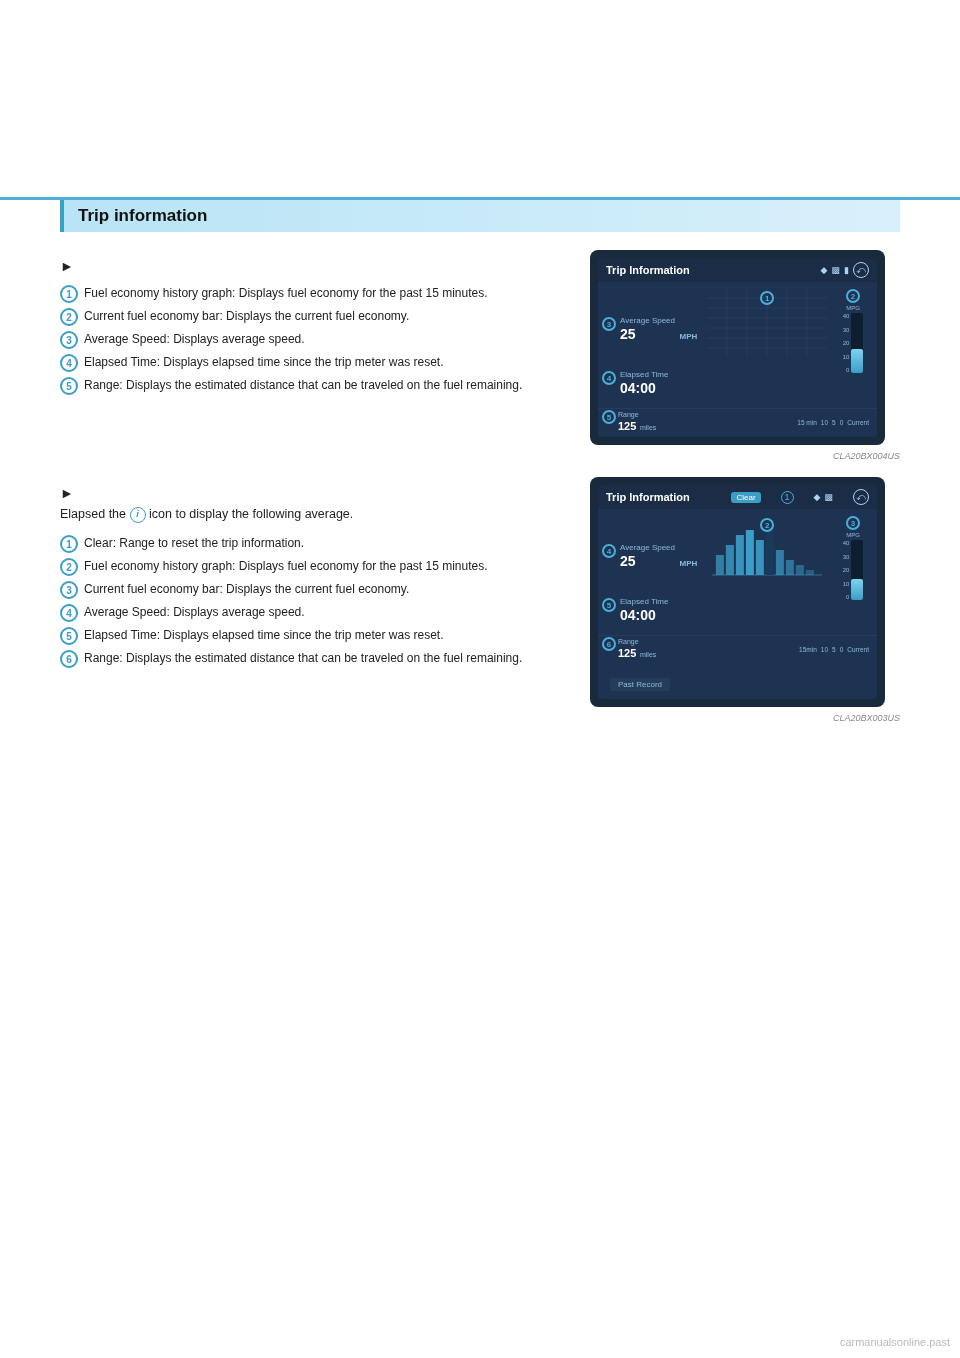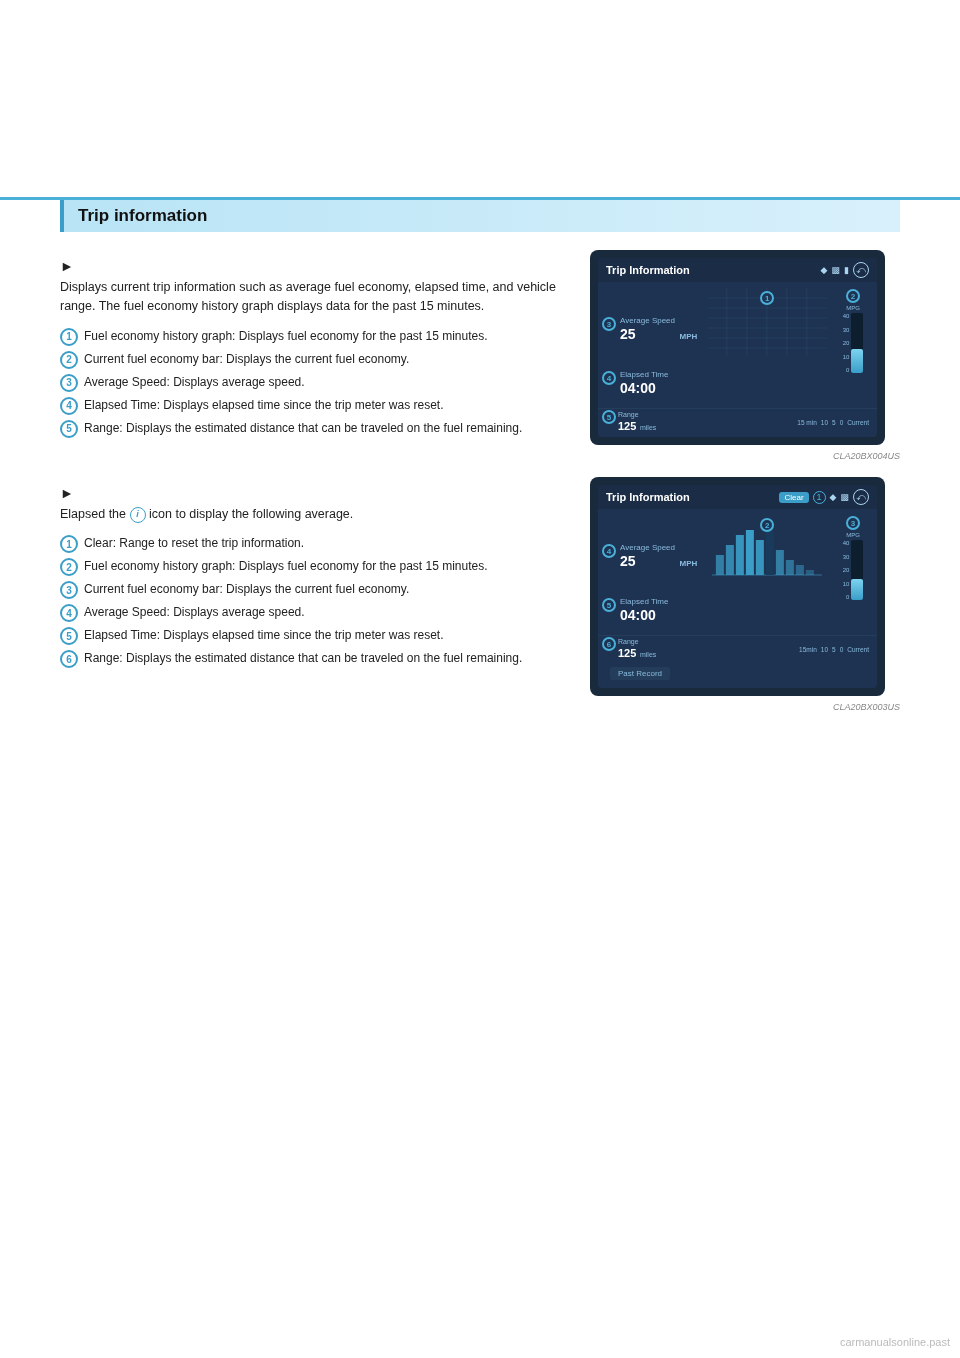--- a/index.html
+++ b/index.html
@@ -211,21 +211,21 @@
 
     
     .past-record-btn {
       background: #243d5a;
       color: #8abadd;
       font-size: 8px;
       padding: 2px 8px;
       border-radius: 2px;
       cursor: pointer;
       border: none;
-      margin: 3px 0 4px 6px;
+      margin: 14px 0 4px 6px;
       display: inline-block;
     }
 
     
     .footer-watermark {
       position: fixed;
       bottom: 10px;
       right: 10px;
       font-size: 11px;
       color: #bbb;
@@ -253,21 +253,20 @@
 
 <div class="section-header">
   <span class="section-header-title">Trip information</span>
 </div>
 
 <div class="main-content">
 
   <div class="two-col">
     <div class="col-left">
       <div class="arrow-bullet">►</div>
-      <p class="body-text">Displays current trip information such as average fuel economy, elapsed time, and vehicle range. The fuel economy history graph displays data for the past 15 minutes.</p>
 
       <div style="margin-top:10px;">
 
         <div class="numbered-item">
           <span class="circle-num">1</span>
           <span class="item-text">Fuel economy history graph: Displays fuel economy for the past 15 minutes.</span>
         </div>
 
         <div class="numbered-item">
           <span class="circle-num">2</span>
@@ -439,21 +438,21 @@
         </div>
       </div>
 
       <div class="col-right">
 
         <div class="screen-mockup">
           <div class="screen-inner">
 
             <div class="screen-topbar">
               <span class="screen-title">Trip Information</span>
-              <div style="display:flex;align-items:center;gap:4px;">
+              <div style="display:flex;align-items:center;gap:20px;">
                 <button class="clear-btn">Clear</button>
                 <span style="font-size:9px;color:#4ab0d9;border:1.5px solid #4ab0d9;border-radius:50%;width:13px;height:13px;display:inline-flex;align-items:center;justify-content:center;">1</span>
                 <span class="screen-icons">
                   <span>◆</span>
                   <span>▩</span>
                 </span>
                 <span class="back-btn">⤺</span>
               </div>
             </div>
 

